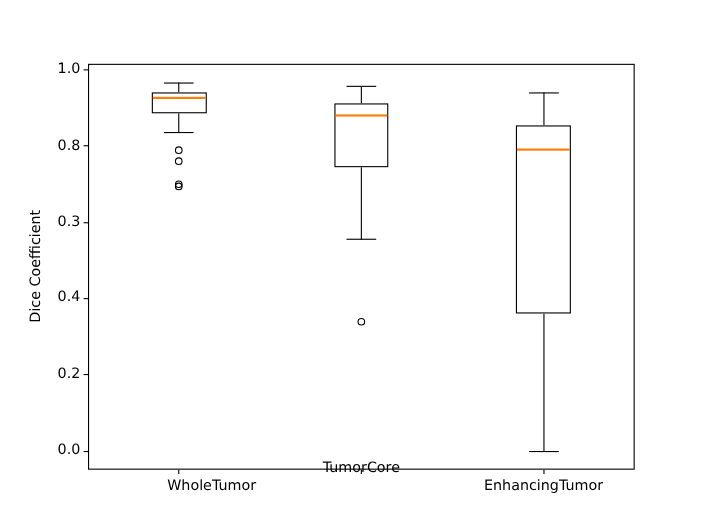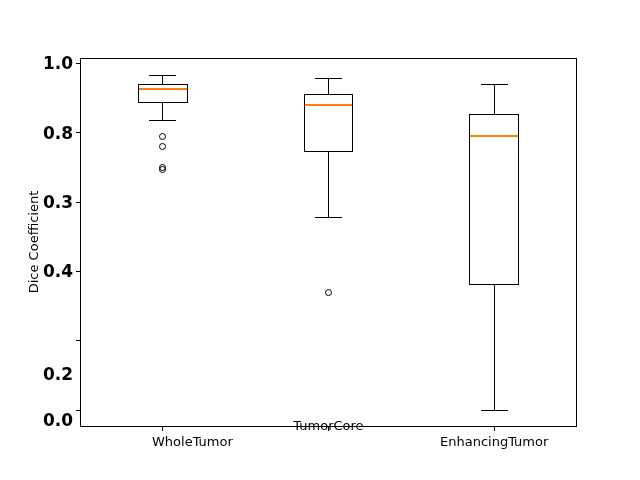--- a/index.html
+++ b/index.html
@@ -20,24 +20,23 @@
   }
   .ylabel{
     position:absolute;
     left:33px;top:242px;
     transform:translate(-50%,-50%) rotate(-90deg);
     white-space:nowrap;
     font-size:13px;
   }
   .ytick-label{
     position:absolute;
-    font-size:17px;
+    font-size:13px;
     height:14px;line-height:14px;
     white-space:nowrap;
-    font-weight:bold;
   }
   .xtick-label{
     position:absolute;
     font-size:13px;
     width:140px;
     text-align:center;
     white-space:nowrap;
   }
   .abs{position:absolute;}
   .flier{
@@ -55,23 +54,23 @@
   }
 </style>
 </head>
 <body>
 
 <div class="figure">
   <div class="plot-area"></div>
   <div class="ylabel">Dice Coefficient</div>
   <div id="layer">
       <div class="abs" style="left: 76px; top: 409.838px; width: 4px; height: 1px; background: rgb(0, 0, 0);"></div>
-      <div class="ytick-label" style="right: 567px; top: 403.338px; text-align: right; margin-top: 10px;">0.0</div>
+      <div class="ytick-label" style="right: 567px; top: 403.338px; text-align: right;">0.0</div>
       <div class="abs" style="left: 76px; top: 340.412px; width: 4px; height: 1px; background: rgb(0, 0, 0);"></div>
-      <div class="ytick-label" style="right: 567px; top: 333.912px; text-align: right; margin-top: 33px;">0.2</div>
+      <div class="ytick-label" style="right: 567px; top: 333.912px; text-align: right;">0.2</div>
       <div class="abs" style="left: 76px; top: 270.985px; width: 4px; height: 1px; background: rgb(0, 0, 0);"></div>
       <div class="ytick-label" style="right: 567px; top: 264.485px; ">0.4</div>
       <div class="abs" style="left: 76px; top: 201.559px; width: 4px; height: 1px; background: rgb(0, 0, 0);"></div>
       <div class="ytick-label" style="right: 567px; top: 195.059px; text-align: right;">0.3</div>
       <div class="abs" style="left: 76px; top: 132.133px; width: 4px; height: 1px; background: rgb(0, 0, 0);"></div>
       <div class="ytick-label" style="right: 567px; top: 125.633px; text-align: right;">0.8</div>
       <div class="abs" style="left: 76px; top: 62.707px; width: 4px; height: 1px; background: rgb(0, 0, 0);"></div>
       <div class="ytick-label" style="right: 567px; top: 56.207px; text-align: right;">1.0</div>
       <div class="abs" style="left: 162.333px; top: 427px; width: 1px; height: 4px; background: rgb(0, 0, 0);"></div>
       <div class="xtick-label" style="left: 92.8333px; top: 434px; text-align: right;">WholeTumor</div>

